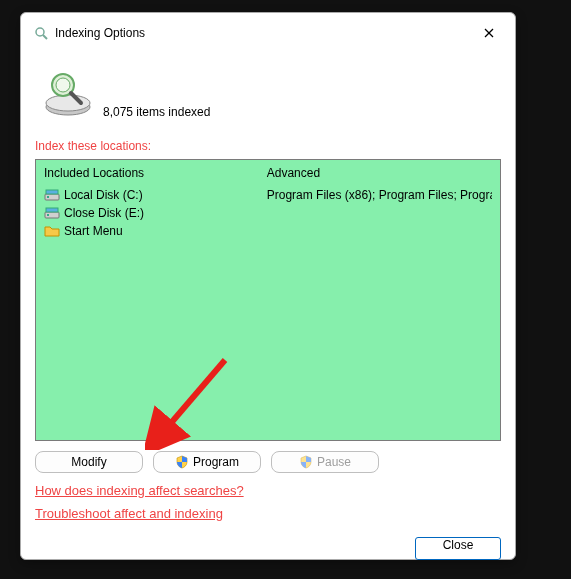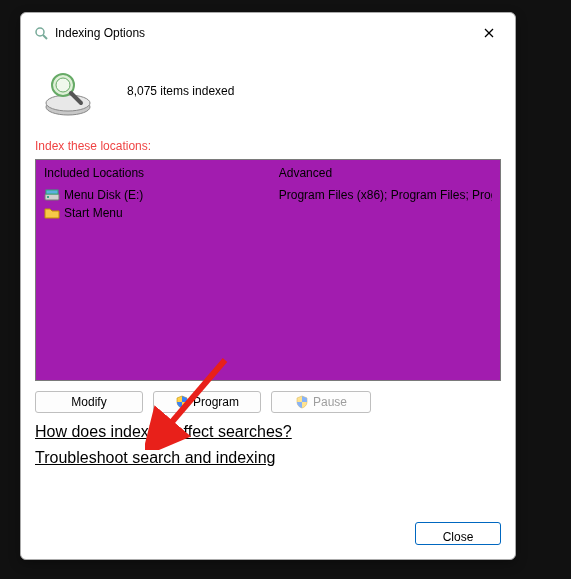--- a/index.html
+++ b/index.html
@@ -15,54 +15,54 @@
       padding: 20px 12px; height: 32px;
     }
     .titlebar-left { display: flex; align-items: center; gap: 6px; }
     .title-icon { width: 16px; height: 16px; }
     .title-text { font-size: 12px; color: #000; }
     .close-btn { width: 28px; height: 28px; display: flex; align-items: center; justify-content: center; cursor: pointer; border-radius: 4px; }
     .close-x { font-size: 14px; line-height: 1; }
 
     .content { padding: 8px 14px 14px 14px; flex: 1; display: flex; flex-direction: column; }
 
-    .status-row { display: flex; gap: 32px; margin-bottom: 20px; align-items: center; }
+    .status-row { display: flex; gap: 8px; margin-bottom: 20px; align-items: flex-end; }
     .status-icon { width: 54px; height: 54px; margin-top: 4px; margin-left: 6px; }
     .status-text { display: flex; flex-direction: column; gap: 10px; font-size: 12px; color: #000; padding-top: 2px; }
 
     .label-above { font-size: 12px; color: #ef4444; margin-bottom: 6px; }
 
     .list-box {
-      border: 1px solid #7a7a7a; height: 222px; display: flex; font-size: 12px; background: #a21caf; gap: 12px;
+      border: 1px solid #7a7a7a; height: 282px; display: flex; font-size: 12px; background: #86efac;
     }
     .col { padding: 6px 8px; }
     .col-left { width: 48%; border-right: none; }
     .col-right { flex: 1; overflow: hidden; white-space: nowrap; text-overflow: ellipsis; }
     .col-header { font-size: 12px; margin-bottom: 6px; color: #000; }
     .loc-item { display: flex; align-items: center; gap: 4px; height: 18px; }
     .loc-icon { width: 16px; height: 14px; }
     .exclude-text { white-space: nowrap; overflow: hidden; text-overflow: ellipsis; }
 
     .btn-row { display: flex; gap: 10px; margin-top: 10px; }
     .btn {
-      height: 22px; border: 1px solid #bfbfbf; background: #fdfdfd; border-radius: 3px;
+      height: 22px; border: 1px solid #bfbfbf; background: #fdfdfd; border-radius: 8px;
       font-size: 12px; display: flex; align-items: center; justify-content: center; gap: 4px;
       cursor: pointer; padding: 0 4px;
     }
     .btn-wide { width: 108px; }
-    .btn-pause { width: 100px; color: #9e9e9e; cursor: default; }
+    .btn-pause { width: 108px; color: #9e9e9e; cursor: default; }
     .shield { width: 14px; height: 14px; }
 
     .links { margin-top: 10px; display: flex; flex-direction: column; gap: 8px; }
-    .link { font-size: 16px; color: #000000; text-decoration: underline; cursor: pointer; width: fit-content; }
+    .link { font-size: 13px; color: #ef4444; text-decoration: underline; cursor: pointer; width: fit-content; }
 
     .footer { display: flex; justify-content: flex-end; margin-top: auto; padding-top: 16px; }
     .close-button {
       width: 86px; height: 23px; border: 1px solid #0067c0; background: #fff; border-radius: 3px;
-      font-size: 12px; cursor: pointer; display: flex; align-items: flex-end; justify-content: center;
+      font-size: 12px; cursor: pointer; display: flex; align-items: flex-start; justify-content: center;
     }
 
     .arrow {
       position: absolute; top: 350px; left: 145px; pointer-events: none;
     }
   </style>
 </head>
 <body>
 
 <div class="dialog">
@@ -103,21 +103,29 @@
     <div class="list-box">
       <div class="col col-left">
         <div class="col-header">Included Locations</div>
         <div id="loc-rows">
             <div class="loc-item">
               <svg class="loc-icon" viewBox="0 0 16 14">
                 <rect x="1" y="6" width="14" height="6" rx="1" fill="#d0d0d0" stroke="#777"></rect>
                 <rect x="3" y="8" width="2" height="2" fill="#3a8"></rect>
                 <rect x="2" y="2" width="12" height="4" fill="#5ab0e0" stroke="#3a7"></rect>
               </svg>
-              <span>Menu Disk (E:)</span>
+              <span>Local Disk (C:)</span>
+            </div>
+            <div class="loc-item">
+              <svg class="loc-icon" viewBox="0 0 16 14">
+                <rect x="1" y="6" width="14" height="6" rx="1" fill="#d0d0d0" stroke="#777"></rect>
+                <rect x="3" y="8" width="2" height="2" fill="#3a8"></rect>
+                <rect x="2" y="2" width="12" height="4" fill="#5ab0e0" stroke="#3a7"></rect>
+              </svg>
+              <span>Close Disk (E:)</span>
             </div>
             <div class="loc-item">
               <svg class="loc-icon" viewBox="0 0 16 14">
                 <path d="M1 3 L6 3 L8 5 L15 5 L15 12 L1 12 Z" fill="#f7c948" stroke="#c49000"></path>
               </svg>
               <span>Start Menu</span>
             </div>
           </div>
       </div>
       <div class="col col-right">
@@ -147,21 +155,21 @@
           <path d="M7 1 L12 3 V7 C12 10 9.5 12.5 7 13 C4.5 12.5 2 10 2 7 V3 Z" fill="#ffd24a" stroke="#c49000" stroke-width="0.6"></path>
           <path d="M7 1 L12 3 V7 L7 7 Z" fill="#3b82f6"></path>
           <path d="M2 7 L7 7 V13 C4.5 12.5 2 10 2 7 Z" fill="#3b82f6"></path>
         </svg>
         <span>Pause</span>
       </button>
     </div>
 
     <div class="links">
       <a class="link">How does indexing affect searches?</a>
-      <a class="link">Troubleshoot search and indexing</a>
+      <a class="link">Troubleshoot affect and indexing</a>
     </div>
 
     <div class="footer">
       <button class="close-button">
         <span>Close</span>
       </button>
     </div>
 
   </div>
 </div>

